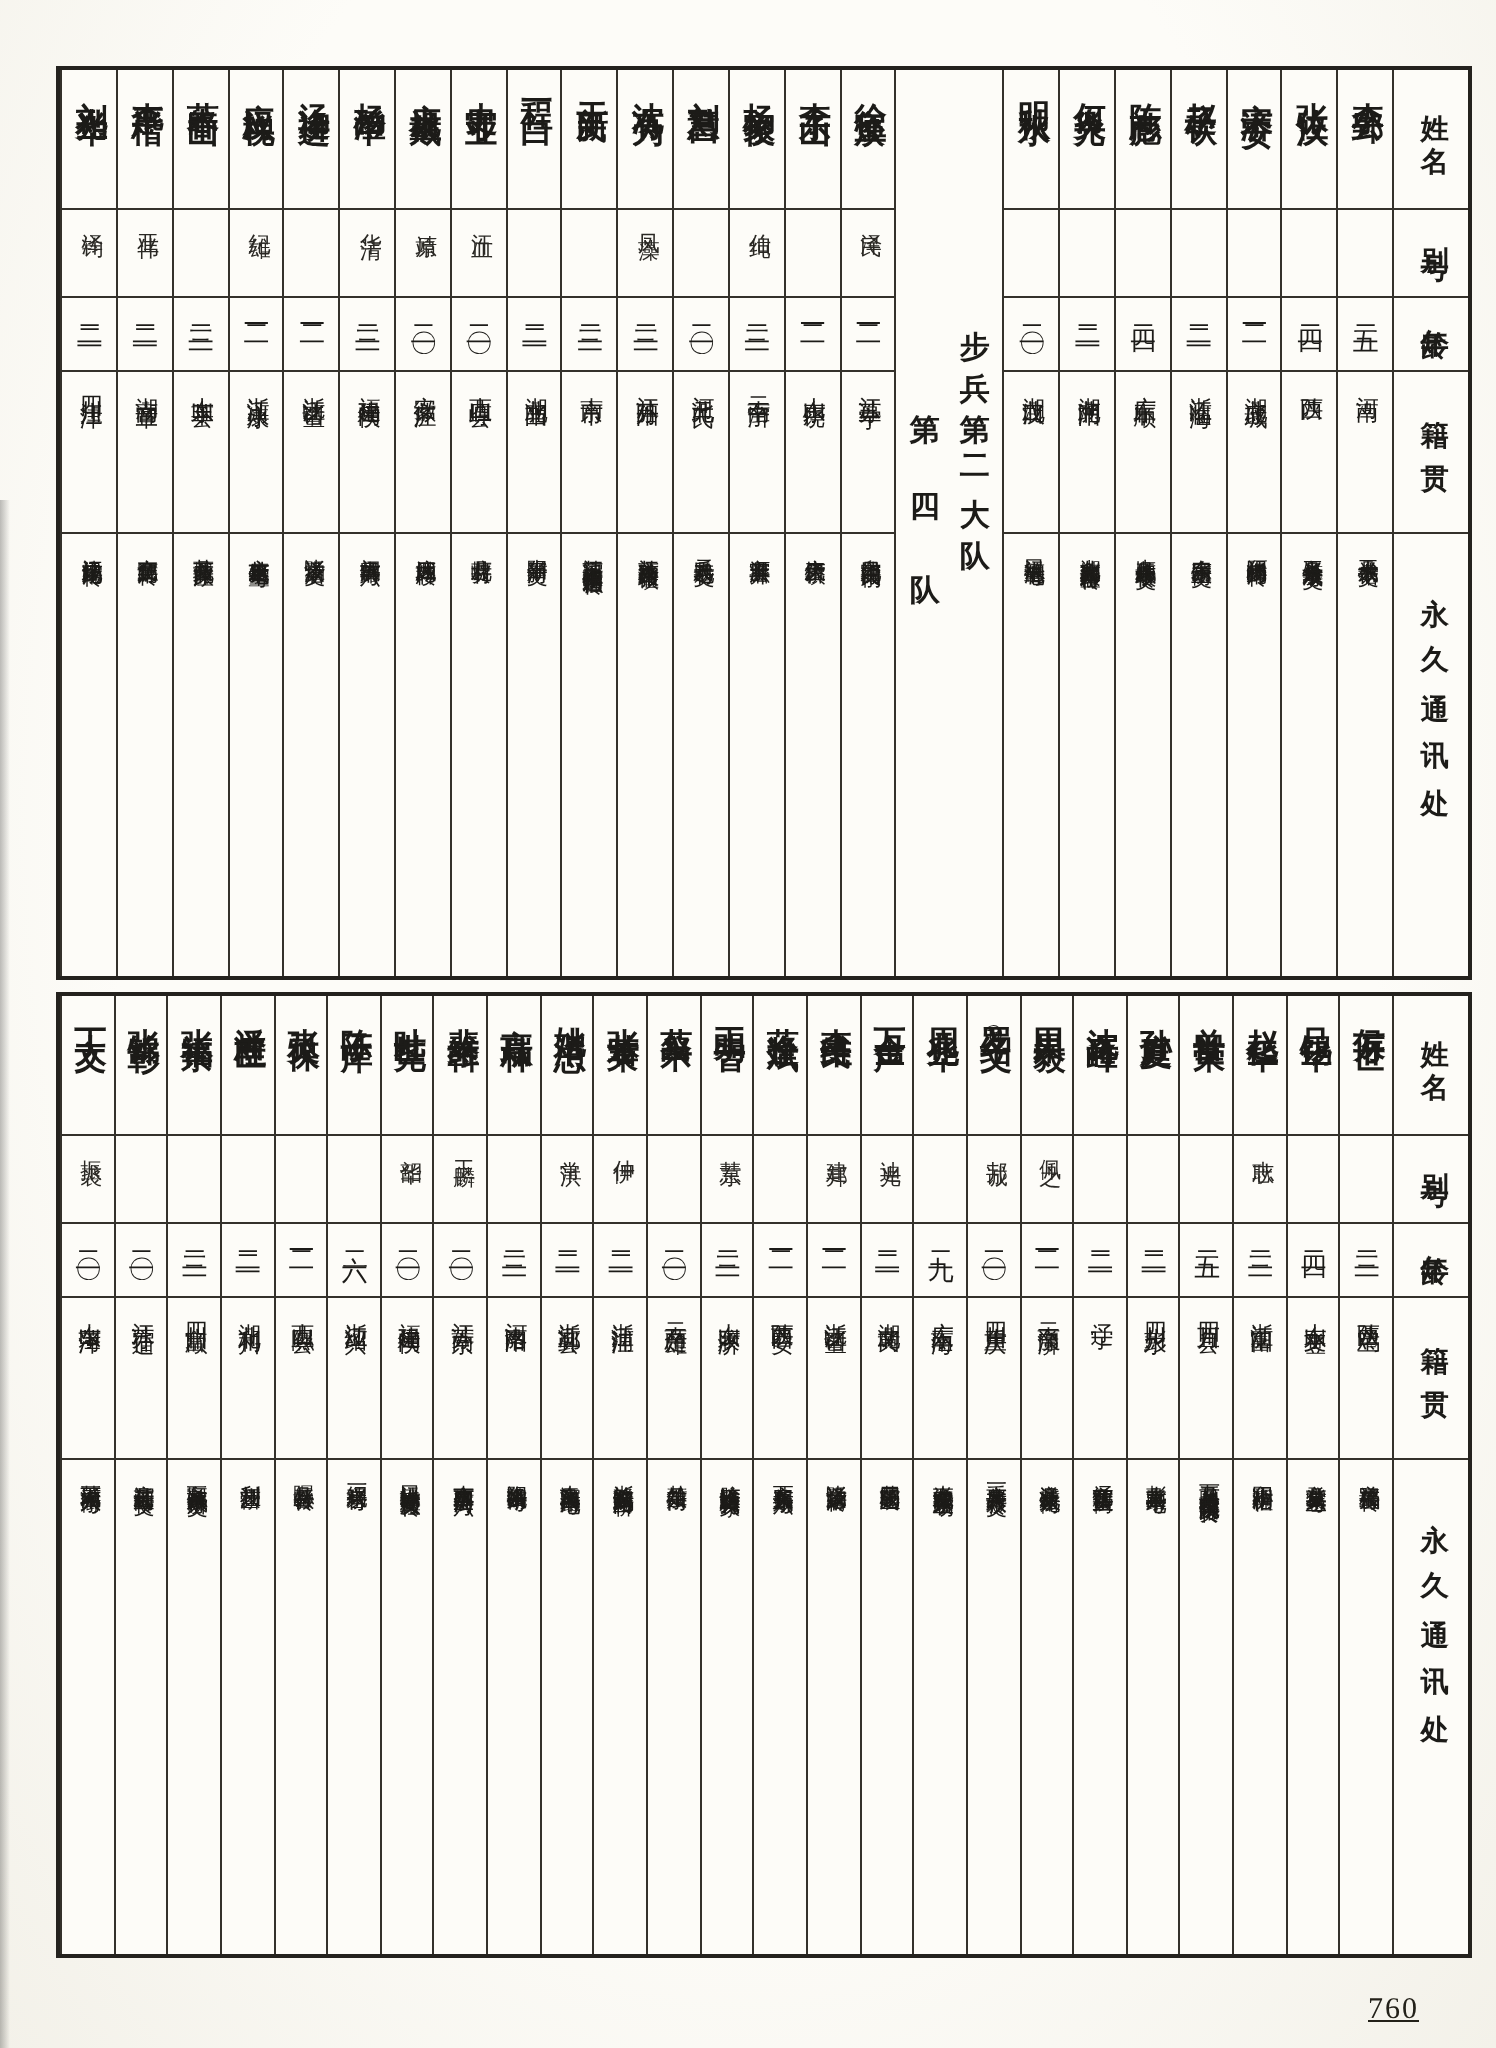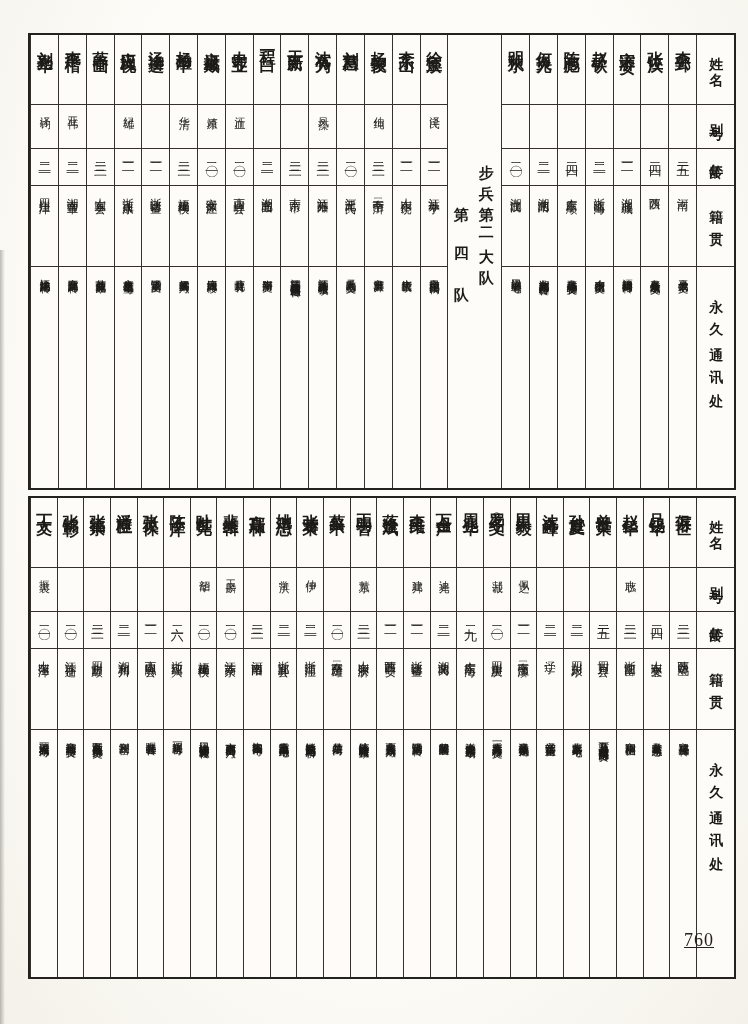--- a/index.html
+++ b/index.html
@@ -63,22 +63,22 @@
   .hdr{font-size:14px;font-weight:700;}
   .sp-name{letter-spacing:16px;margin-top:8px;}
   .sp-alias{letter-spacing:4px;margin-top:4px;}
   .sp-age{letter-spacing:1px;margin-top:4px;}
   .sp-native{letter-spacing:22px;margin-top:10px;}
   .sp-addr{letter-spacing:24px;margin-top:16px;}
   .unit-line{line-height:25px;font-size:15px;font-weight:600;}
   .unit-line1{margin-top:118px;letter-spacing:21px;}
   .unit-line2{margin-top:160px;letter-spacing:40px;}
   .page-number{
-    position:absolute;top:930px;left:684px;
-    font-size:18px;letter-spacing:1px;color:#232119;text-decoration:underline;
+    position:absolute;top:997px;left:684px;
+    font-size:15px;letter-spacing:1px;color:#232119;text-decoration:underline;
   }
 </style>
 </head>
 <body>
 
 <div class="scan-page">
   <div class="scan-edge"></div>
 
   <div class="vtable t1">
     <div class="col header-col">

